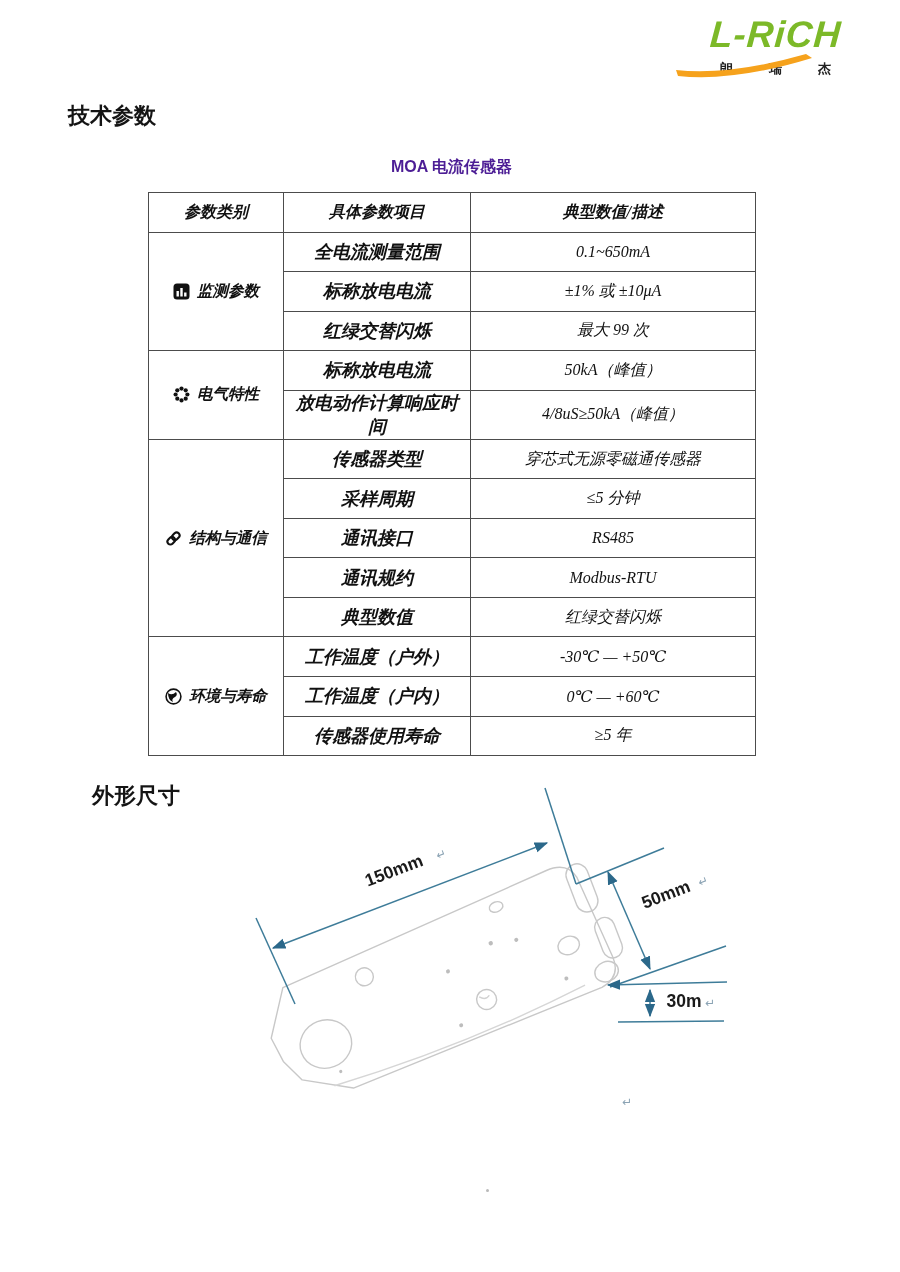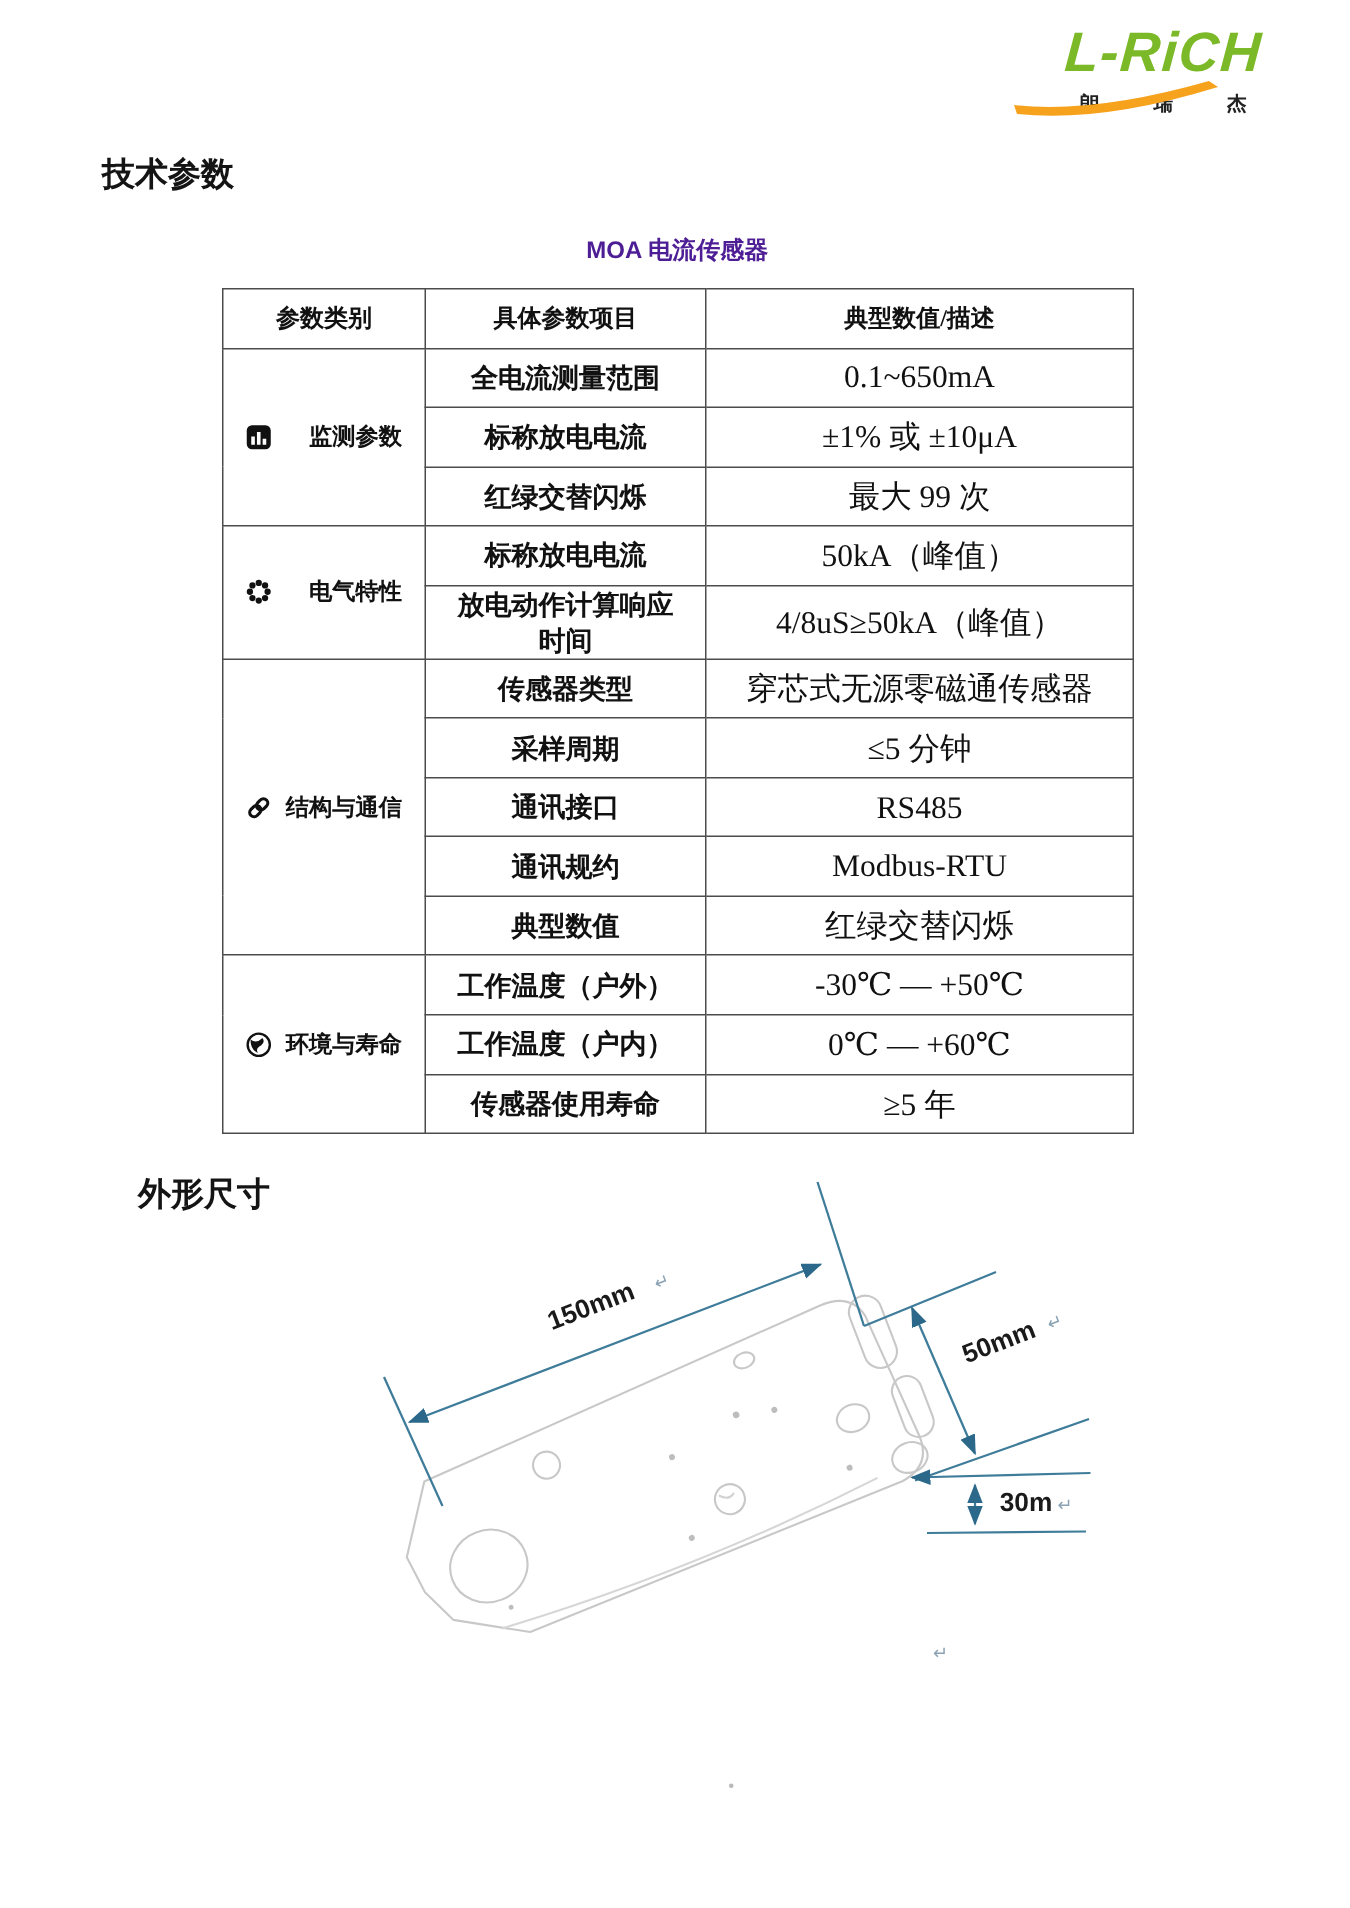--- a/index.html
+++ b/index.html
@@ -31,28 +31,28 @@
     font-size:16px;font-weight:bold;color:#4c1d95;
   }
   
   .spec-wrap{position:absolute;top:192px;left:148px;}
   table.spec{
     border-collapse:collapse;table-layout:fixed;width:607px;
     font-family:"Liberation Serif","DejaVu Serif",serif;
   }
   table.spec th,table.spec td{
     border:1.4px solid #4c4c4c;text-align:center;vertical-align:middle;
-    height:38.55px;padding:0 15px;overflow:hidden;
+    height:38.55px;padding:0 4px;overflow:hidden;font-style:italic;
   }
   col.c1{width:135px;}col.c2{width:187px;}col.c3{width:285px;}
   th.hd{font-size:16px;font-weight:bold;}
   td.cat{font-size:15.5px;font-weight:bold;}
   td.item{font-size:18px;font-weight:bold;}
-  td.val{font-size:21px;font-weight:normal;}
-  .cat-inner{display:flex;align-items:center;justify-content:space-between;gap:7px;}
+  td.val{font-size:16px;font-weight:normal;}
+  .cat-inner{display:flex;align-items:center;justify-content:center;gap:7px;}
   .cat-icon{width:17px;height:17px;display:inline-block;flex:0 0 auto;}
   .cat-icon svg{display:block;width:17px;height:17px;}
   
   .drawing{position:absolute;top:780px;left:0;}
   .dim-label{font-family:"Liberation Sans",sans-serif;font-weight:bold;font-size:17.5px;fill:#1a1a1a;}
   .ret-mark{font-family:"DejaVu Sans",sans-serif;font-size:12px;fill:#8ba3b4;font-weight:normal;}
   .speck{position:absolute;top:1189px;left:486px;width:3px;height:3px;border-radius:50%;background:#b9b9b9;}
 </style>
 </head>
 <body>

